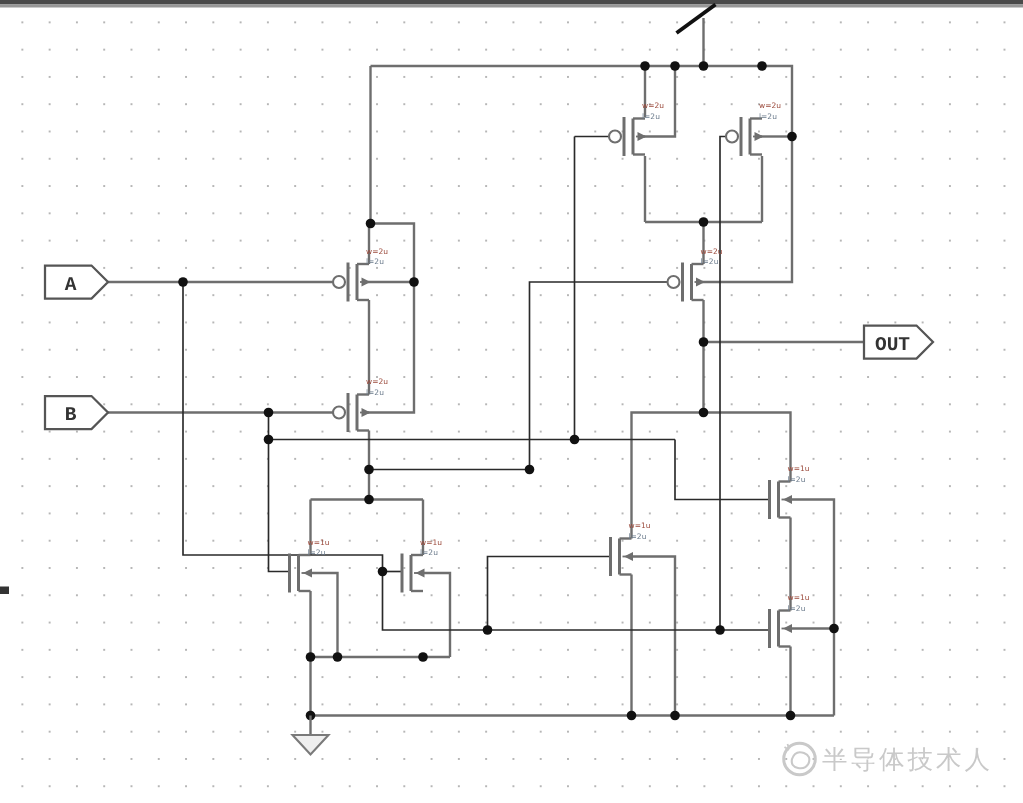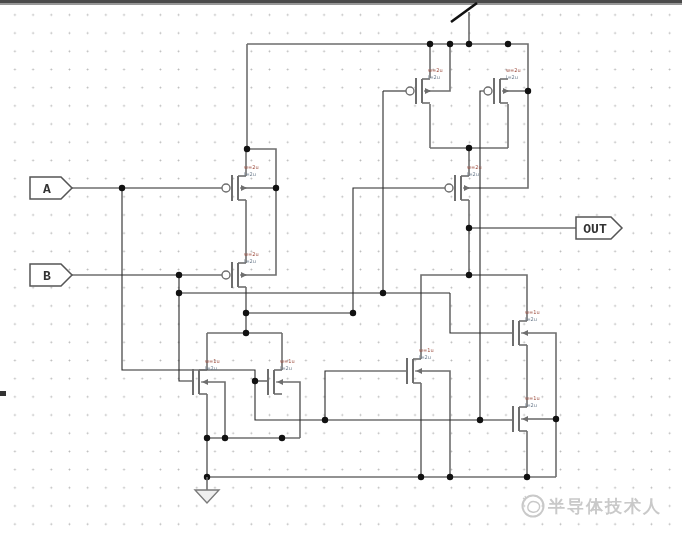--- a/index.html
+++ b/index.html
@@ -5,21 +5,21 @@
   html,body{margin:0;padding:0;background:#ffffff;}
   .stage{position:relative;width:682px;height:535px;background:#ffffff;overflow:hidden;
          font-family:"DejaVu Sans",sans-serif;}
   .top-border{position:absolute;left:0;top:0;width:682px;height:3px;background:#4a4a4a;}
   .top-border2{position:absolute;left:0;top:3px;width:682px;height:1.5px;background:#979797;}
   .grid{position:absolute;left:0;top:6px;width:682px;height:529px;
         background-image:radial-gradient(circle,#b6b6b6 0.9px,rgba(0,0,0,0) 1px);
         background-size:18.2px 18.2px;background-position:24px 18px;}
   .edge-tick{position:absolute;left:0;top:391px;width:6px;height:5px;background:#333;}
   svg.schem{position:absolute;left:0;top:0;}
-  .wmark{position:absolute;left:548px;top:495px;color:#c9c9c9;font-size:17px;font-weight:bold;
+  .wmark{position:absolute;left:548px;top:495px;color:#c9c9c9;font-size:17px;font-weight:normal;
          letter-spacing:2px;text-shadow:0 1px 0 #ffffff;user-select:none;}
   .wlogo{position:absolute;left:519px;top:493px;width:28px;height:26px;}
 </style>
 </head>
 <body>
 
 <div class="stage">
   <div class="top-border"></div>
   <div class="top-border2"></div>
   <div class="grid"></div>

